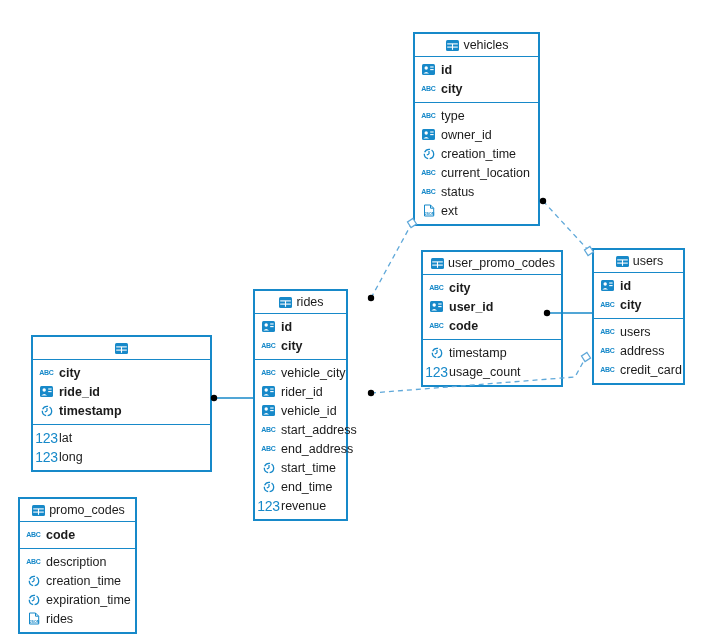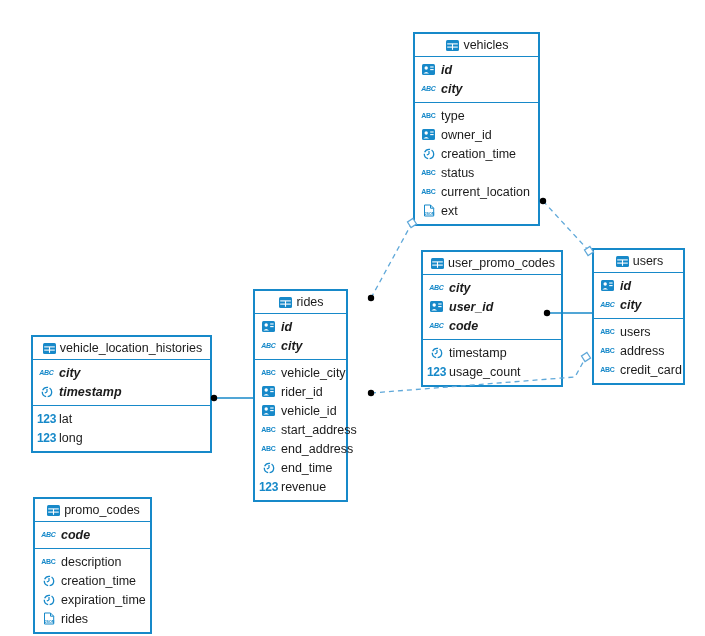--- a/index.html
+++ b/index.html
@@ -2,27 +2,27 @@
 <html><head>
 <meta charset="utf-8">
 <style>
   html,body{margin:0;padding:0;background:#ffffff;width:705px;height:636px;overflow:hidden;
     font-family:"Liberation Sans",sans-serif;}
   #diagram{position:relative;width:705px;height:636px;background:#ffffff;}
   .tbox{position:absolute;background:#ffffff;border:2px solid #1789c9;box-sizing:border-box;}
   .thead{height:22px;display:flex;align-items:center;justify-content:center;gap:2px;
     border-bottom:1.5px solid #1789c9;font-size:12.5px;color:#1b1b1b;white-space:nowrap;}
   .section{padding:3px 0 4px 0;}
-  .section.pk{border-bottom:1.5px solid #1789c9;font-style:italic;}
+  .section.pk{border-bottom:1.5px solid #1789c9;}
   .crow{height:19px;display:flex;align-items:center;padding-left:5px;gap:4px;
     font-size:12.5px;color:#1b1b1b;white-space:nowrap;}
   .crow.bold{font-weight:700;}
   .icon{width:17px;min-width:17px;display:inline-flex;justify-content:center;align-items:center;}
   .txticon{font-size:7px;font-weight:700;color:#1789c9;letter-spacing:-0.3px;line-height:1;}
-  .numicon{font-size:12px;font-weight:700;color:#1789c9;letter-spacing:-0.3px;line-height:1;}
+  .numicon{font-size:14px;font-weight:400;color:#1789c9;letter-spacing:-0.3px;line-height:1;}
   svg.edges{position:absolute;left:0;top:0;pointer-events:none;}
 </style>
 </head>
 <body>
 
 <div id="diagram">
     <div class="tbox" style="left: 413px; top: 32px; width: 127px;">
       <div class="thead">
         <span class="icon">
           <svg width="13" height="11" viewBox="0 0 13 11">
@@ -80,27 +80,27 @@
               <line x1="6" y1="6" x2="6" y2="3" stroke="#1789c9" stroke-width="1.2"></line>
               <line x1="6" y1="6" x2="3.8" y2="7" stroke="#1789c9" stroke-width="1.2"></line>
             </svg>
           </span>
           <span>creation_time</span>
         </div>
         <div class="crow">
           <span class="icon">
             <span class="txticon">ABC</span>
           </span>
+          <span>current_location</span>
+        </div>
+        <div class="crow">
+          <span class="icon">
+            <span class="txticon">ABC</span>
+          </span>
           <span>status</span>
-        </div>
-        <div class="crow">
-          <span class="icon">
-            <span class="txticon">ABC</span>
-          </span>
-          <span>current_location</span>
         </div>
         <div class="crow">
           <span class="icon">
             <svg width="12" height="13" viewBox="0 0 12 13">
               <path d="M1.5 1 h6 l3.2 3.2 v7.8 h-9.2 z" fill="#fff" stroke="#1789c9" stroke-width="1"></path>
               <path d="M7.5 1 v3.2 h3.2" fill="none" stroke="#1789c9" stroke-width="1"></path>
               <text x="1.6" y="10.6" font-size="3.6" font-weight="700" fill="#1789c9" font-family="Liberation Sans,sans-serif">JSON</text>
             </svg>
           </span>
           <span>ext</span>
@@ -293,51 +293,72 @@
           <span>end_address</span>
         </div>
         <div class="crow">
           <span class="icon">
             <svg width="12" height="12" viewBox="0 0 12 12">
               <circle cx="6" cy="6" r="4.7" fill="none" stroke="#1789c9" stroke-width="1.3" stroke-dasharray="6.5 1.6"></circle>
               <line x1="6" y1="6" x2="6" y2="3" stroke="#1789c9" stroke-width="1.2"></line>
               <line x1="6" y1="6" x2="3.8" y2="7" stroke="#1789c9" stroke-width="1.2"></line>
             </svg>
           </span>
+          <span>start_time</span>
+        </div>
+        <div class="crow">
+          <span class="icon">
+            <svg width="12" height="12" viewBox="0 0 12 12">
+              <circle cx="6" cy="6" r="4.7" fill="none" stroke="#1789c9" stroke-width="1.3" stroke-dasharray="6.5 1.6"></circle>
+              <line x1="6" y1="6" x2="6" y2="3" stroke="#1789c9" stroke-width="1.2"></line>
+              <line x1="6" y1="6" x2="3.8" y2="7" stroke="#1789c9" stroke-width="1.2"></line>
+            </svg>
+          </span>
           <span>end_time</span>
         </div>
         <div class="crow">
           <span class="icon">
             <span class="numicon">123</span>
           </span>
           <span>revenue</span>
         </div>
       </div>
     </div>
     <div class="tbox" style="left: 31px; top: 335px; width: 181px;">
       <div class="thead">
         <span class="icon">
           <svg width="13" height="11" viewBox="0 0 13 11">
             <rect x="0" y="0" width="13" height="11" rx="1.5" fill="#1789c9"></rect>
             <line x1="1.2" y1="3.9" x2="11.8" y2="3.9" stroke="#fff" stroke-width="1.1"></line>
             <line x1="1.2" y1="7.1" x2="11.8" y2="7.1" stroke="#fff" stroke-width="1.1"></line>
             <line x1="6.5" y1="3.9" x2="6.5" y2="9.8" stroke="#fff" stroke-width="1.1"></line>
           </svg>
         </span>
-        <span>vehicle_location_histories</span>
       </div>
       <div class="section pk">
         <div class="crow bold">
           <span class="icon">
             <span class="txticon">ABC</span>
           </span>
           <span>city</span>
         </div>
         <div class="crow bold">
           <span class="icon">
+            <svg width="13" height="11" viewBox="0 0 13 11">
+              <rect x="0" y="0" width="13" height="11" rx="1.5" fill="#1789c9"></rect>
+              <circle cx="4.2" cy="4" r="1.7" fill="#fff"></circle>
+              <path d="M1.4 9.6 Q4.2 6.2 7 9.6 Z" fill="#fff"></path>
+              <line x1="8.2" y1="3" x2="11.6" y2="3" stroke="#fff" stroke-width="1.1"></line>
+              <line x1="8.2" y1="5.6" x2="11.6" y2="5.6" stroke="#fff" stroke-width="1.1"></line>
+            </svg>
+          </span>
+          <span>ride_id</span>
+        </div>
+        <div class="crow bold">
+          <span class="icon">
             <svg width="12" height="12" viewBox="0 0 12 12">
               <circle cx="6" cy="6" r="4.7" fill="none" stroke="#1789c9" stroke-width="1.3" stroke-dasharray="6.5 1.6"></circle>
               <line x1="6" y1="6" x2="6" y2="3" stroke="#1789c9" stroke-width="1.2"></line>
               <line x1="6" y1="6" x2="3.8" y2="7" stroke="#1789c9" stroke-width="1.2"></line>
             </svg>
           </span>
           <span>timestamp</span>
         </div>
       </div>
       <div class="section">
@@ -348,21 +369,21 @@
           <span>lat</span>
         </div>
         <div class="crow">
           <span class="icon">
             <span class="numicon">123</span>
           </span>
           <span>long</span>
         </div>
       </div>
     </div>
-    <div class="tbox" style="left: 33px; top: 497px; width: 119px;">
+    <div class="tbox" style="left: 18px; top: 497px; width: 119px;">
       <div class="thead">
         <span class="icon">
           <svg width="13" height="11" viewBox="0 0 13 11">
             <rect x="0" y="0" width="13" height="11" rx="1.5" fill="#1789c9"></rect>
             <line x1="1.2" y1="3.9" x2="11.8" y2="3.9" stroke="#fff" stroke-width="1.1"></line>
             <line x1="1.2" y1="7.1" x2="11.8" y2="7.1" stroke="#fff" stroke-width="1.1"></line>
             <line x1="6.5" y1="3.9" x2="6.5" y2="9.8" stroke="#fff" stroke-width="1.1"></line>
           </svg>
         </span>
         <span>promo_codes</span>

